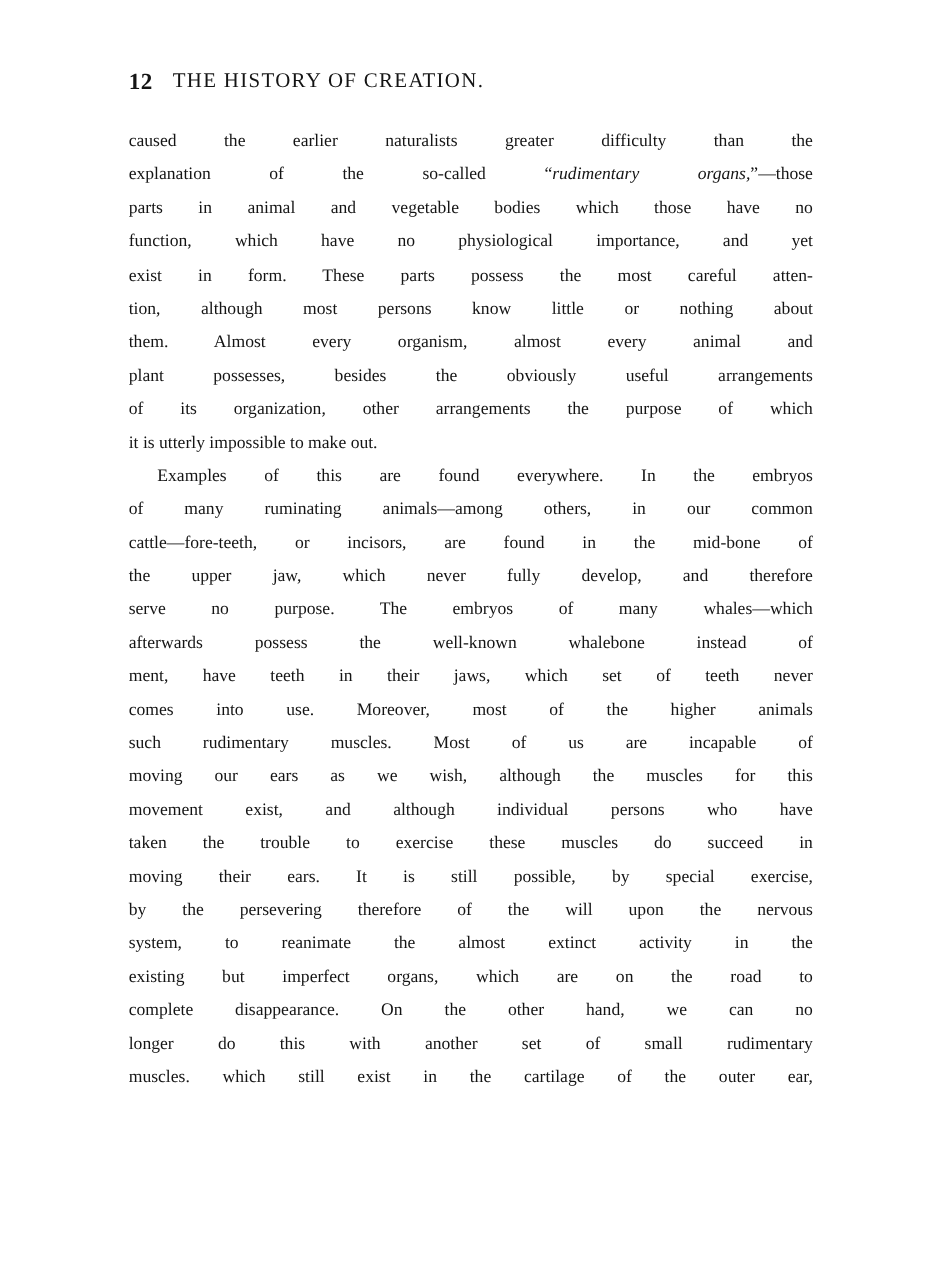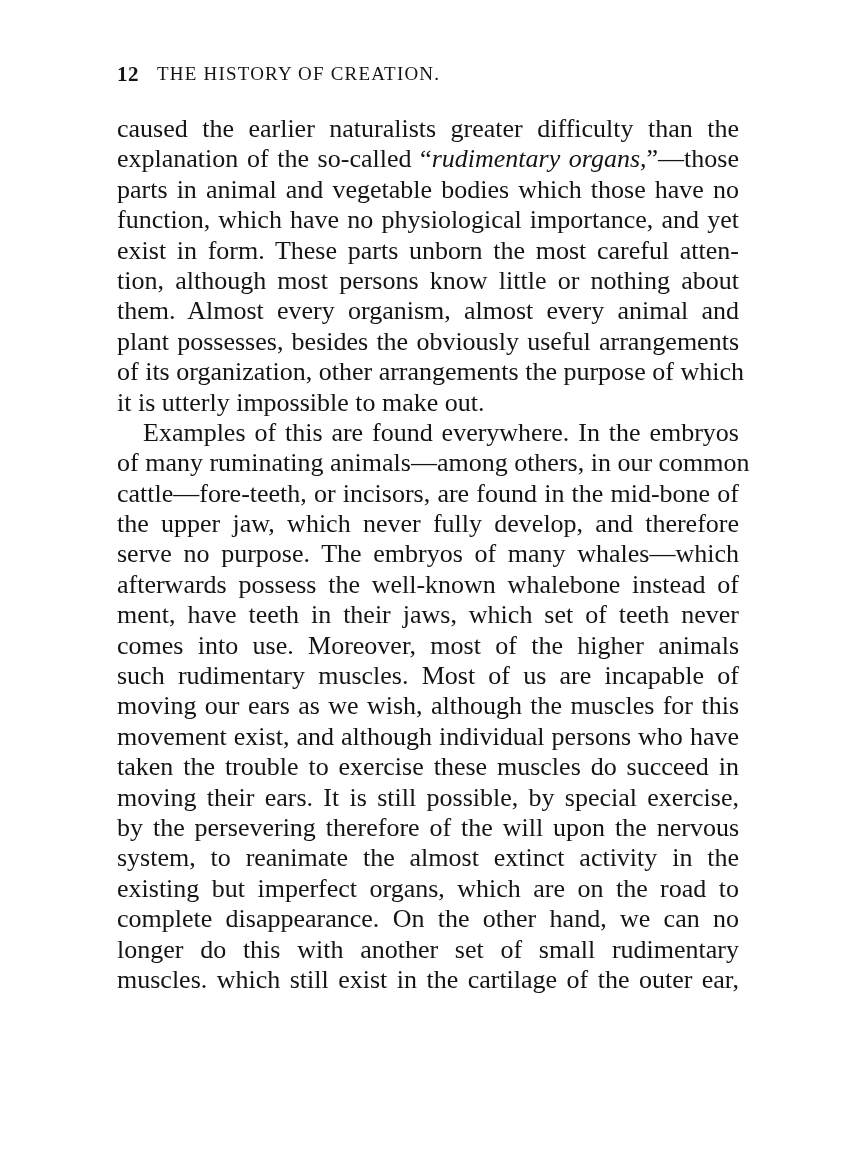--- a/index.html
+++ b/index.html
@@ -48,21 +48,21 @@
     .body-text {
       position: absolute;
       left: 117px;
       top: 114px;
       width: 622px;
     }
     .line {
       display: block;
       height: 30.4px;
       line-height: 30.4px;
-      font-size: 26px;
+      font-size: 16px;
       text-align: justify;
       text-align-last: justify;
       white-space: nowrap;
       overflow: visible;
     }
     .line.indent {
       padding-left: 26px;
     }
     .line.last {
       text-align-last: left;
@@ -81,21 +81,21 @@
     <span class="running-title">THE HISTORY OF CREATION.</span>
   </div>
 
   <div class="body-text">
 
     <div class="paragraph">
       <span class="line">caused the earlier naturalists greater difficulty than the</span>
       <span class="line"><span>explanation of the so-called “</span><span class="it">rudimentary organs,</span><span>”—those</span></span>
       <span class="line">parts in animal and vegetable bodies which those have no</span>
       <span class="line">function, which have no physiological importance, and yet</span>
-      <span class="line">exist in form.  These parts unborn the most careful atten-</span>
+      <span class="line">exist in form.  These parts possess the most careful atten-</span>
       <span class="line">tion, although most persons know little or nothing about</span>
       <span class="line">them.  Almost every organism, almost every animal and</span>
       <span class="line">plant possesses, besides the obviously useful arrangements</span>
       <span class="line">of its organization, other arrangements the purpose of which</span>
       <span class="line last">it is utterly impossible to make out.</span>
     </div>
 
     <div class="paragraph">
       <span class="line indent">Examples of this are found everywhere.  In the embryos</span>
       <span class="line">of many ruminating animals—among others, in our common</span>

